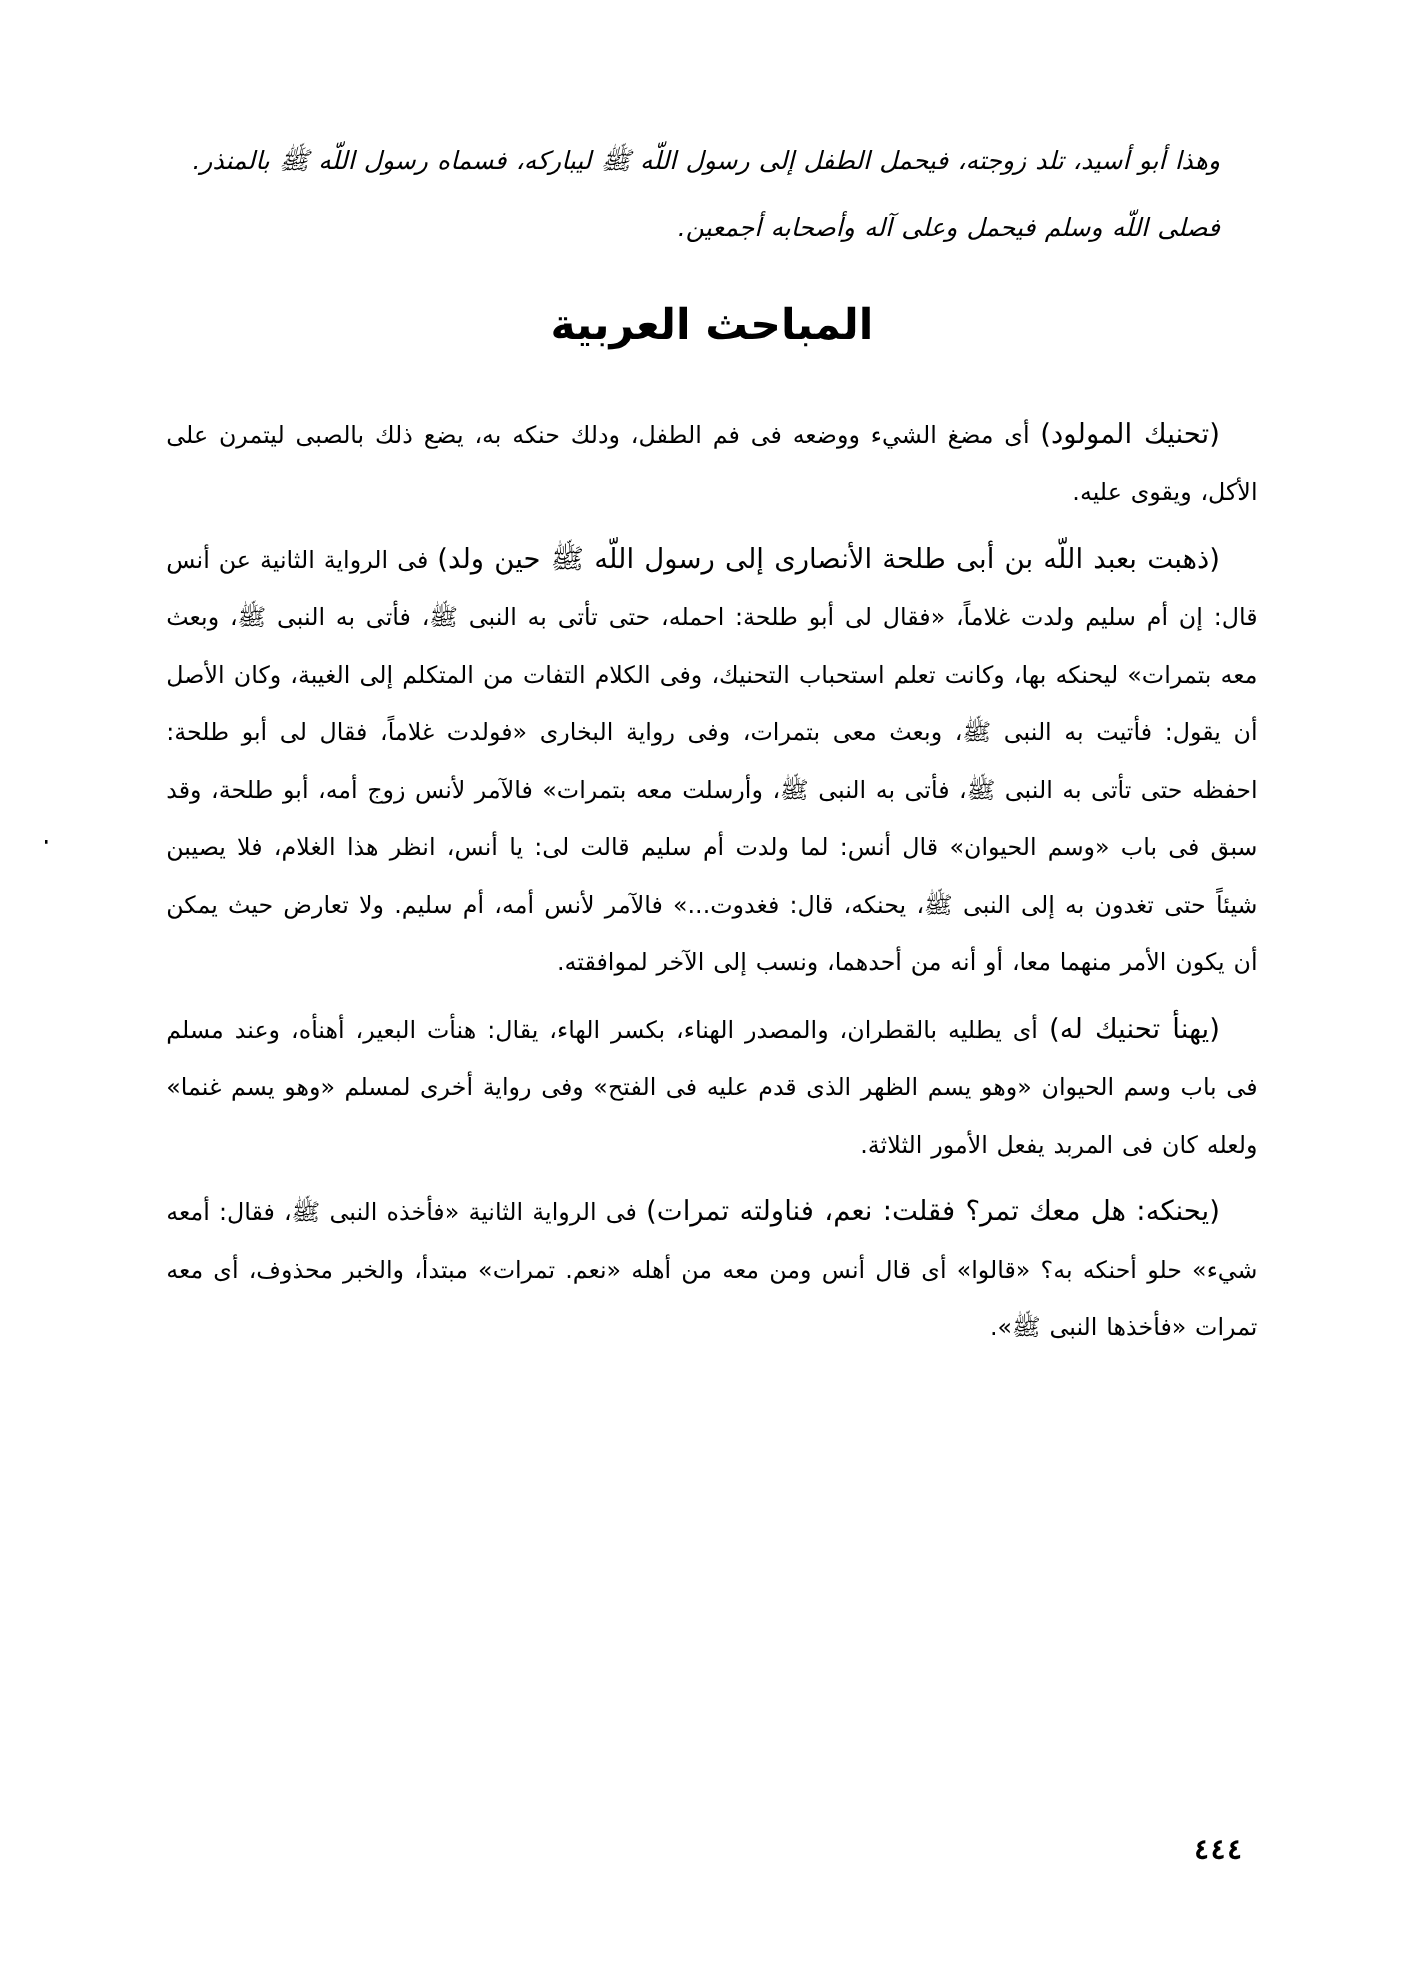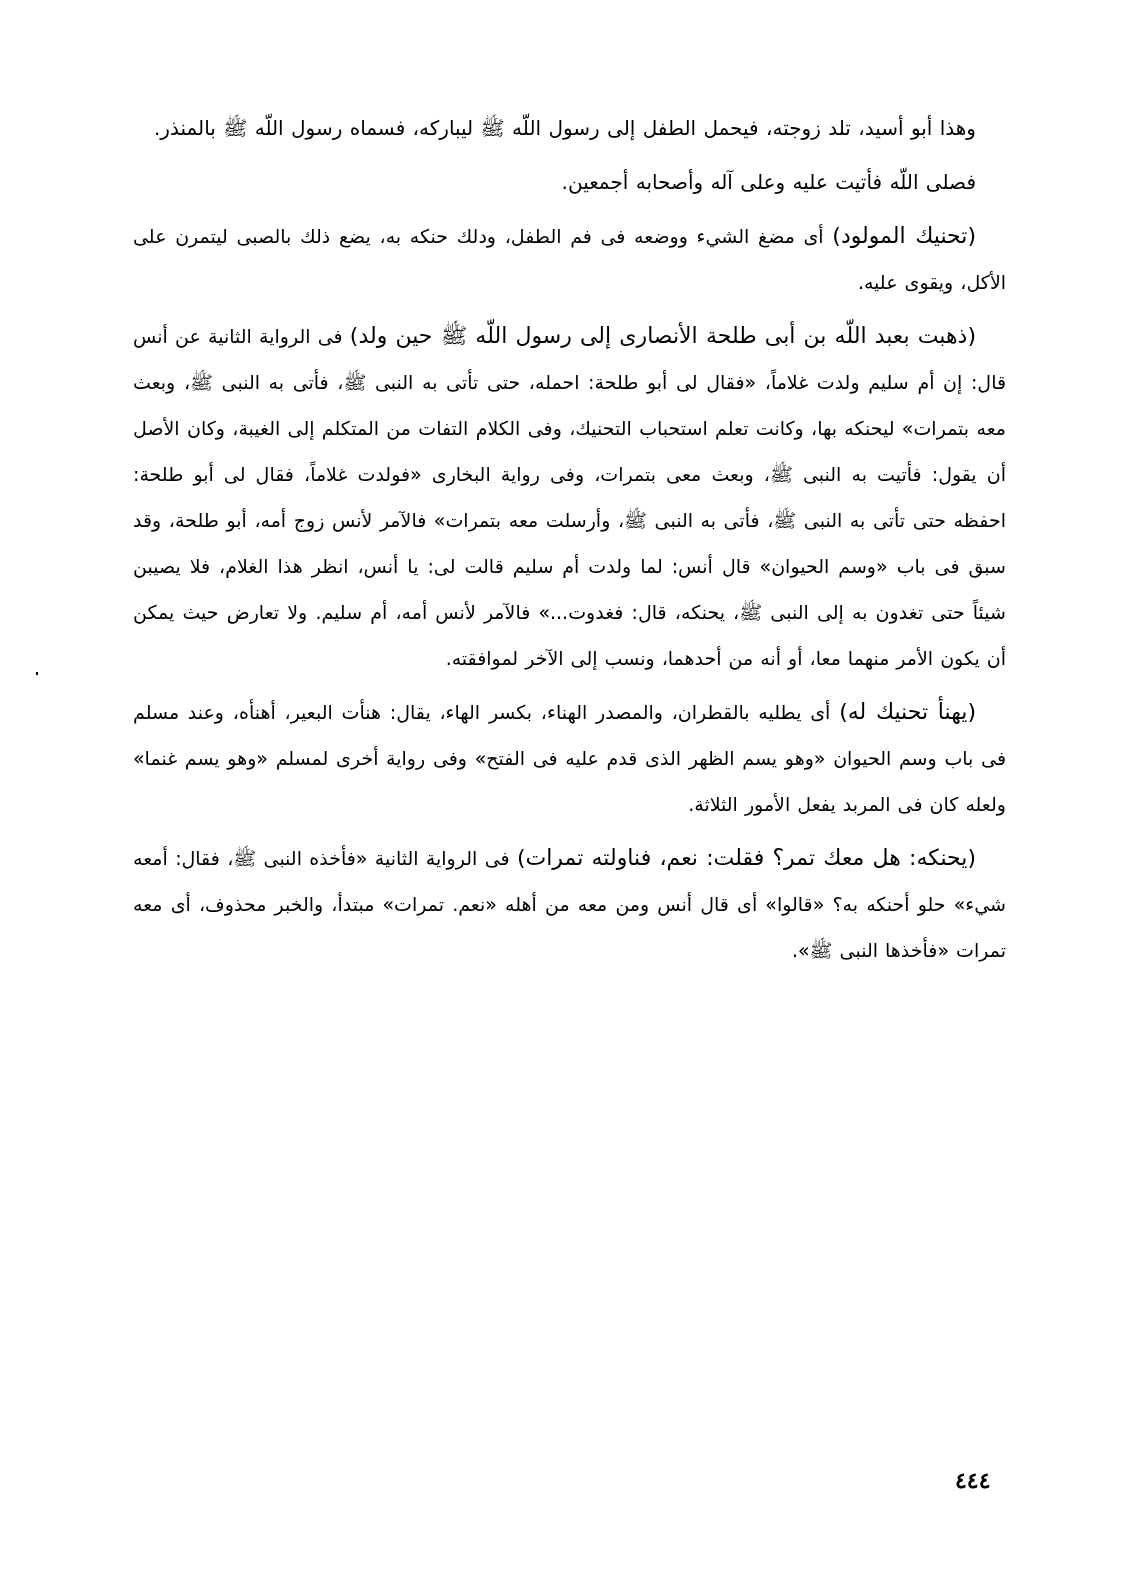--- a/index.html
+++ b/index.html
@@ -26,61 +26,63 @@
     }
     .para {
       font-size: 19px;
       line-height: 46px;
       margin: 0 0 8px 0;
       text-indent: 30px;
       word-spacing: 1px;
     }
     .para.lead {
       font-size: 20px;
+      font-style: italic;
     }
     .para .head {
       font-weight: normal;
       font-size: 22px;
     }
     .title {
       text-align: center;
       text-align-last: center;
       font-size: 34px;
       font-weight: bold;
       margin: 30px 0 40px 0;
       line-height: 50px;
     }
     .page-number {
       position: absolute;
       left: 955px;
       top: 1468px;
       font-size: 22px;
       font-weight: bold;
       direction: rtl;
-      font-family: Liberation Sans, sans-serif;
+      font-family: Liberation Mono, monospace;
     }
     .stray-mark {
       position: absolute;
       left: 36px;
       top: 672px;
       width: 2px;
       height: 3px;
       background: #000;
     }
   </style>
 </head>
 <body>
 
 <div class="stray-mark"></div>
 
 <div class="page">
 
   <p class="para lead">وهذا أبو أسيد، تلد زوجته، فيحمل الطفل إلى رسول اللّه ﷺ ليباركه، فسماه رسول اللّه ﷺ بالمنذر.</p>
-  <p class="para lead">فصلى اللّه فأتيت عليه وعلى آله وأصحابه أجمعين.</p>
+  <p class="para lead">فصلى اللّه وسلم فيحمل وعلى آله وأصحابه أجمعين.</p>
 
+  <h1 class="title">المباحث العربية</h1>
 
   <p class="para">
     <span class="head">(تحنيك المولود)</span><span> أى مضغ الشيء ووضعه فى فم الطفل، ودلك حنكه به، يضع ذلك بالصبى ليتمرن على الأكل، ويقوى عليه.</span>
   </p>
 
   <p class="para">
     <span class="head">(ذهبت بعبد اللّه بن أبى طلحة الأنصارى إلى رسول اللّه ﷺ حين ولد)</span><span> فى الرواية الثانية عن أنس قال: إن أم سليم ولدت غلاماً، «فقال لى أبو طلحة: احمله، حتى تأتى به النبى ﷺ، فأتى به النبى ﷺ، وبعث معه بتمرات» ليحنكه بها، وكانت تعلم استحباب التحنيك، وفى الكلام التفات من المتكلم إلى الغيبة، وكان الأصل أن يقول: فأتيت به النبى ﷺ، وبعث معى بتمرات، وفى رواية البخارى «فولدت غلاماً، فقال لى أبو طلحة: احفظه حتى تأتى به النبى ﷺ، فأتى به النبى ﷺ، وأرسلت معه بتمرات» فالآمر لأنس زوج أمه، أبو طلحة، وقد سبق فى باب «وسم الحيوان» قال أنس: لما ولدت أم سليم قالت لى: يا أنس، انظر هذا الغلام، فلا يصيبن شيئاً حتى تغدون به إلى النبى ﷺ، يحنكه، قال: فغدوت...» فالآمر لأنس أمه، أم سليم. ولا تعارض حيث يمكن أن يكون الأمر منهما معا، أو أنه من أحدهما، ونسب إلى الآخر لموافقته.</span>
   </p>
 
 

